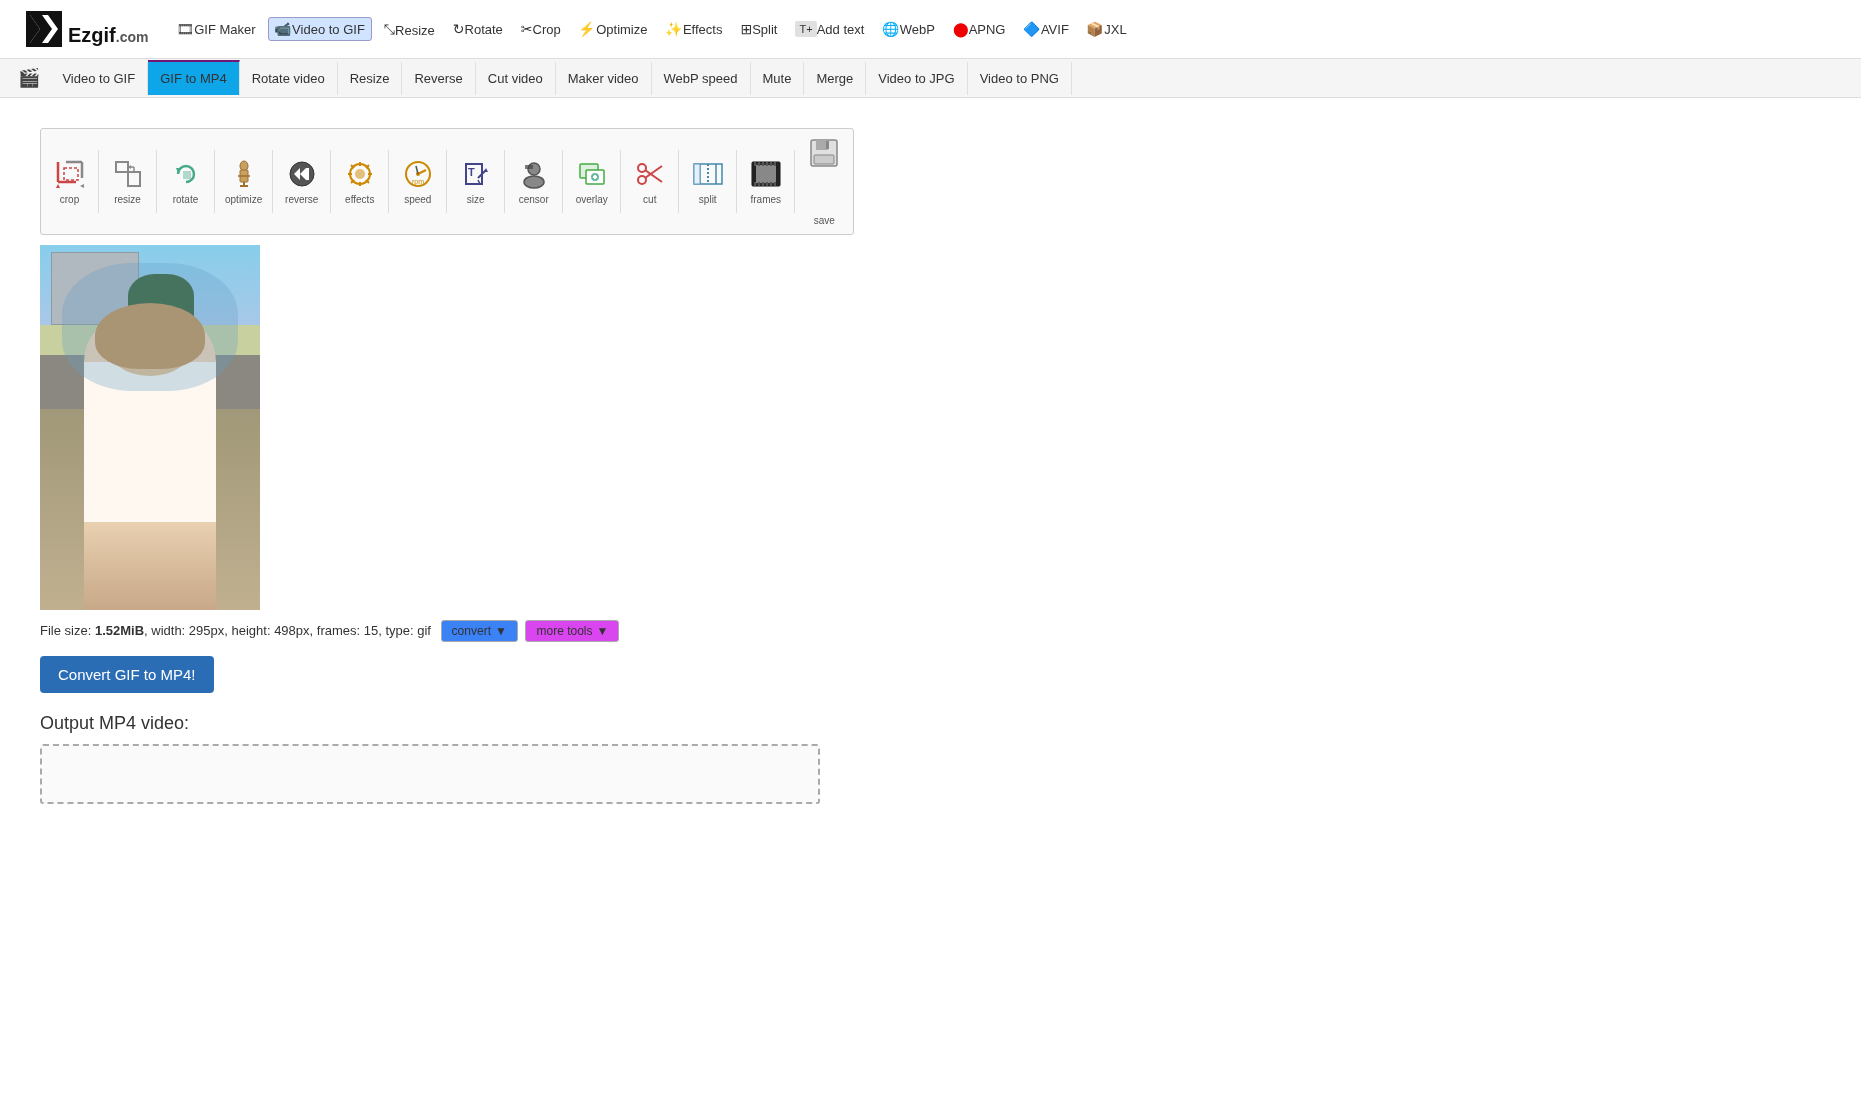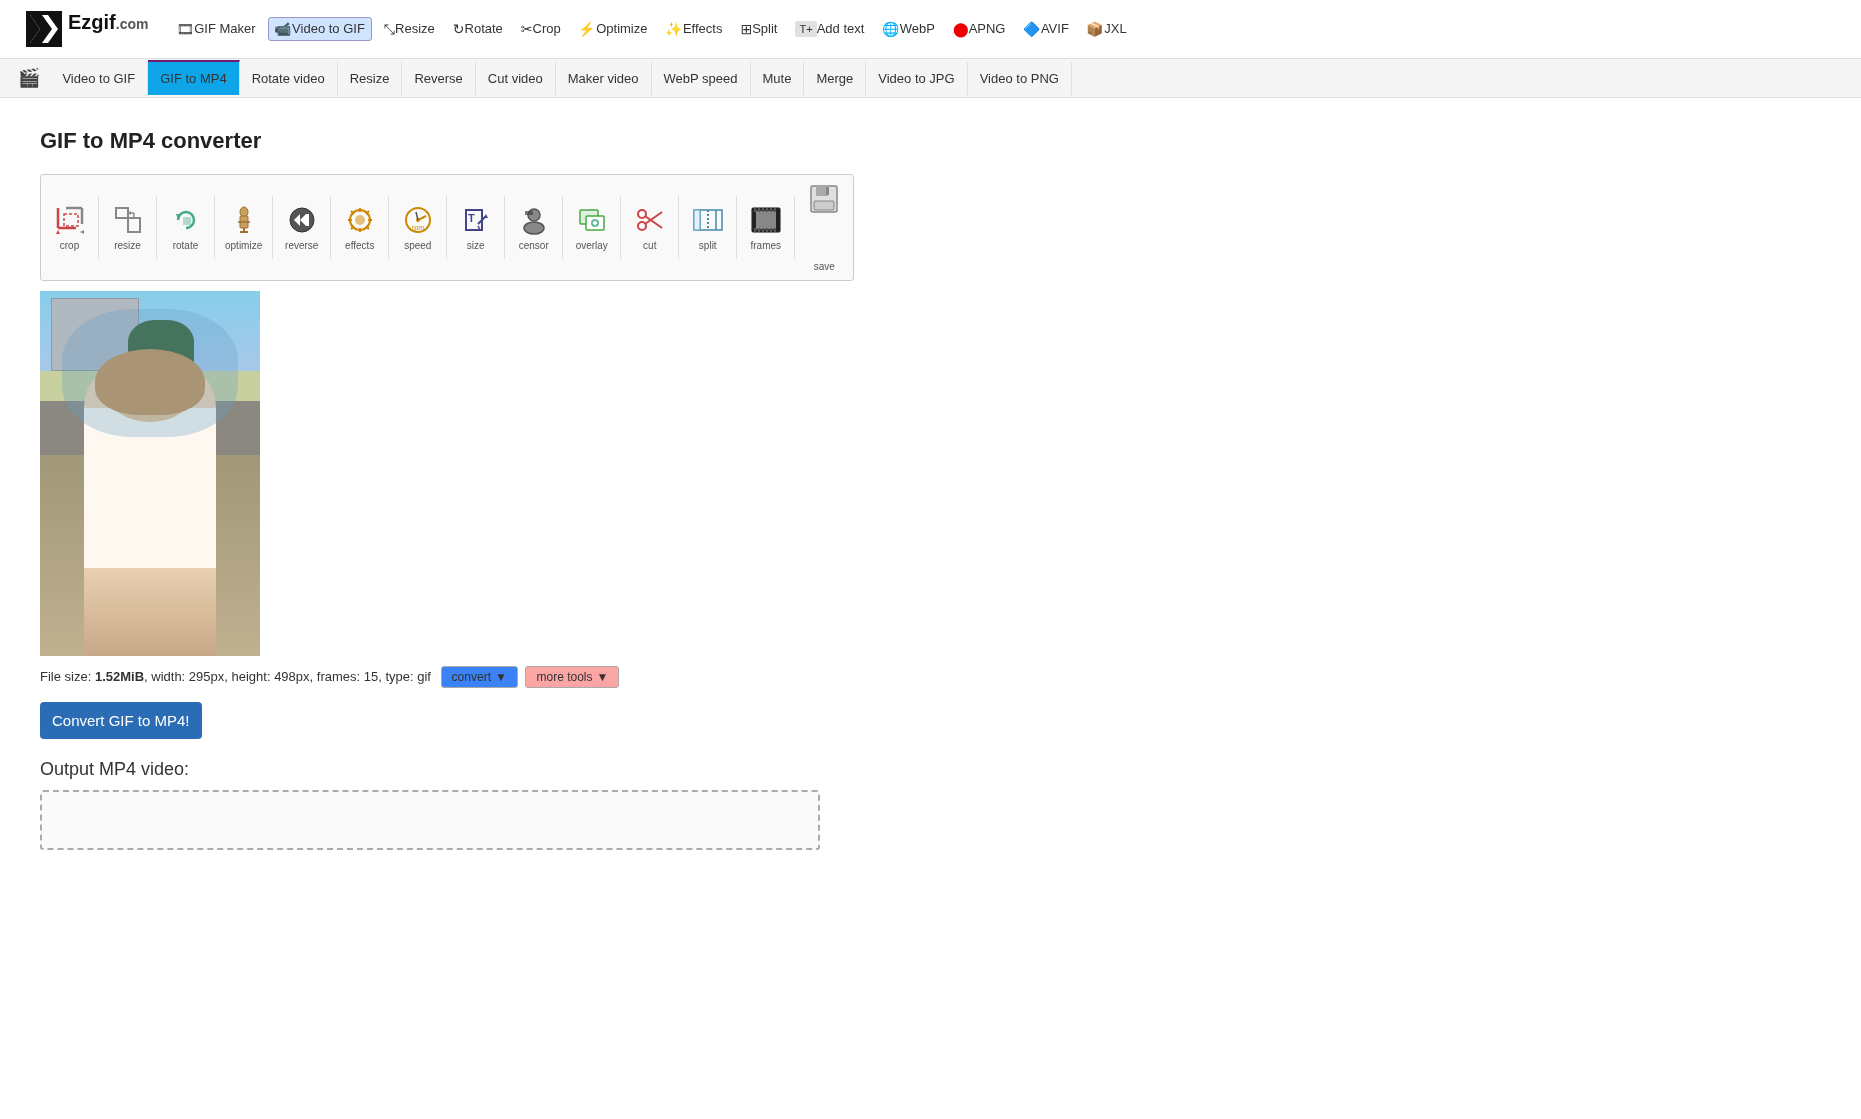--- a/index.html
+++ b/index.html
@@ -9,21 +9,21 @@
     .top-nav {
       display: flex;
       align-items: center;
       padding: 8px 20px;
       gap: 6px;
       flex-wrap: wrap;
       border-bottom: 1px solid #ddd;
     }
     .top-nav a {
       display: flex;
-      align-items: flex-start;
+      align-items: flex-end;
       text-decoration: none;
       color: #333;
       font-size: 13px;
       padding: 3px 6px;
       border-radius: 3px;
       white-space: nowrap;
     }
     .nav-icon { font-size: 14px; }
 
     
@@ -169,34 +169,34 @@
       text-decoration: none;
       color: #333;
       margin-left: 6px;
     }
 
     .btn-more-tools {
       display: inline-flex;
       align-items: flex-end;
       gap: 4px;
       padding: 3px 10px;
-      background: #fca5a5;
+      background: #d946ef;
       border: 1px solid #aaa;
       border-radius: 3px;
       cursor: pointer;
       font-size: 12px;
       text-decoration: none;
       color: #333;
       margin-left: 4px;
     }
 
     
     .btn-convert-main {
       display: inline-block;
-      padding: 10px 12px;
+      padding: 10px 18px;
       background: #2a6db5;
       color: #fff;
       border: none;
       border-radius: 4px;
       font-size: 15px;
       cursor: pointer;
       margin-bottom: 20px;
     }
 
     
@@ -291,21 +291,20 @@
   <a href="#">Maker video</a>
   <a href="#">WebP speed</a>
   <a href="#">Mute</a>
   <a href="#">Merge</a>
   <a href="#">Video to JPG</a>
   <a href="#">Video to PNG</a>
 </div>
 
 <div class="main-content">
 
-  <h1 class="page-title">GIF to MP4 converter</h1>
 
   
   <div class="tool-bar">
 
     <a class="tool-item" href="#">
       <svg class="tool-svg" viewBox="0 0 32 32">
         <line x1="4" y1="4" x2="4" y2="24" stroke="#c44" stroke-width="2.5"></line>
         <line x1="4" y1="24" x2="22" y2="24" stroke="#c44" stroke-width="2.5"></line>
         <line x1="12" y1="4" x2="28" y2="4" stroke="#888" stroke-width="2.5"></line>
         <line x1="28" y1="4" x2="28" y2="20" stroke="#888" stroke-width="2.5"></line>

